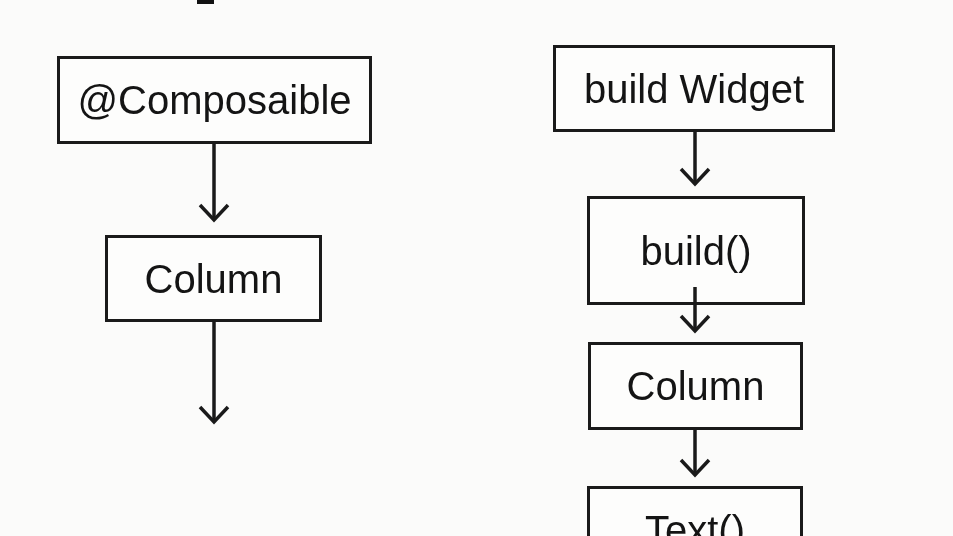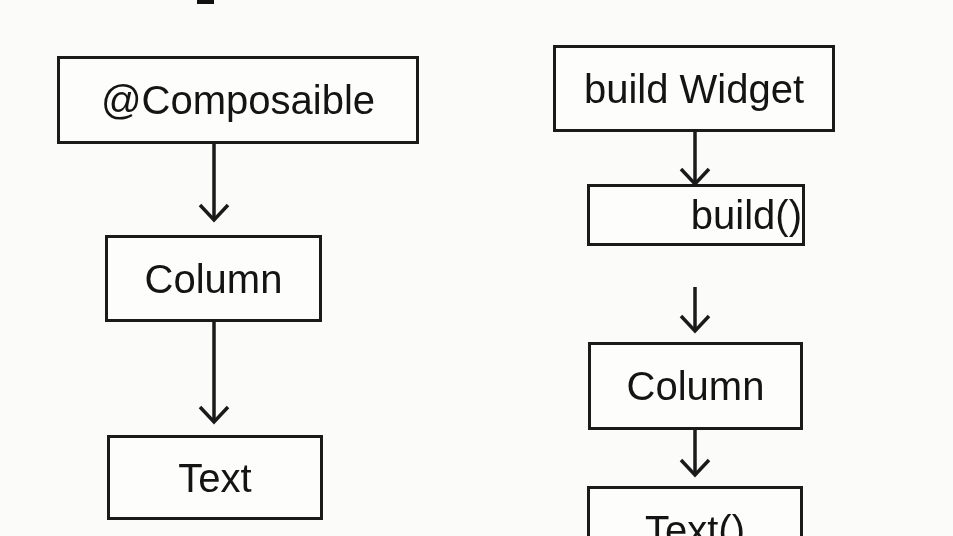--- a/index.html
+++ b/index.html
@@ -33,41 +33,38 @@
   .fragment {
     position: absolute;
     background: #111111;
   }
 </style>
 </head>
 <body>
 
 <div id="canvas" style="width: 953px; height: 536px; background: rgb(251, 251, 250);">
   <div class="fragment" style="left: 197px; top: 0px; width: 17px; height: 4px;"></div>
-<div class="node" style="left: 57px; top: 56px; width: 362px; height: 88px;">
+<div class="node" style="left: 57px; top: 56px; width: 315px; height: 88px;">
       <span>@Composaible</span>
     </div>
     <div class="node" style="left: 105px; top: 235px; width: 217px; height: 87px;">
       <span>Column</span>
-    </div>
-    <div class="node" style="left: 107px; top: 435px; width: 216px; height: 85px;">
-      <span>Text</span>
     </div>
     <svg class="arrow" width="40" height="79" style="left: 194px; top: 144px;">
       <line x1="20" y1="0" x2="20" y2="76" stroke="#1a1a1a" stroke-width="3.5"></line>
       <polyline points="6,61 20,76 34,61" fill="none" stroke="#1a1a1a" stroke-width="3.5" stroke-linejoin="miter"></polyline>
     </svg>
     <svg class="arrow" width="40" height="103" style="left: 194px; top: 322px;">
       <line x1="20" y1="0" x2="20" y2="100" stroke="#1a1a1a" stroke-width="3.5"></line>
       <polyline points="6,85 20,100 34,85" fill="none" stroke="#1a1a1a" stroke-width="3.5" stroke-linejoin="miter"></polyline>
     </svg>
     <div class="node" style="left: 553px; top: 45px; width: 282px; height: 87px;">
       <span>build Widget</span>
     </div>
-    <div class="node" style="left: 587px; top: 184px; width: 218px; height: 62px; justify-content: flex-end;">
+    <div class="node" style="left: 587px; top: 196px; width: 218px; height: 109px;">
       <span>build()</span>
     </div>
     <div class="node" style="left: 588px; top: 342px; width: 215px; height: 88px;">
       <span>Column</span>
     </div>
     <div class="node" style="left: 587px; top: 486px; width: 216px; height: 88px;">
       <span>Text()</span>
     </div>
     <svg class="arrow" width="40" height="55" style="left: 675px; top: 132px;">
       <line x1="20" y1="0" x2="20" y2="52" stroke="#1a1a1a" stroke-width="3.5"></line>

